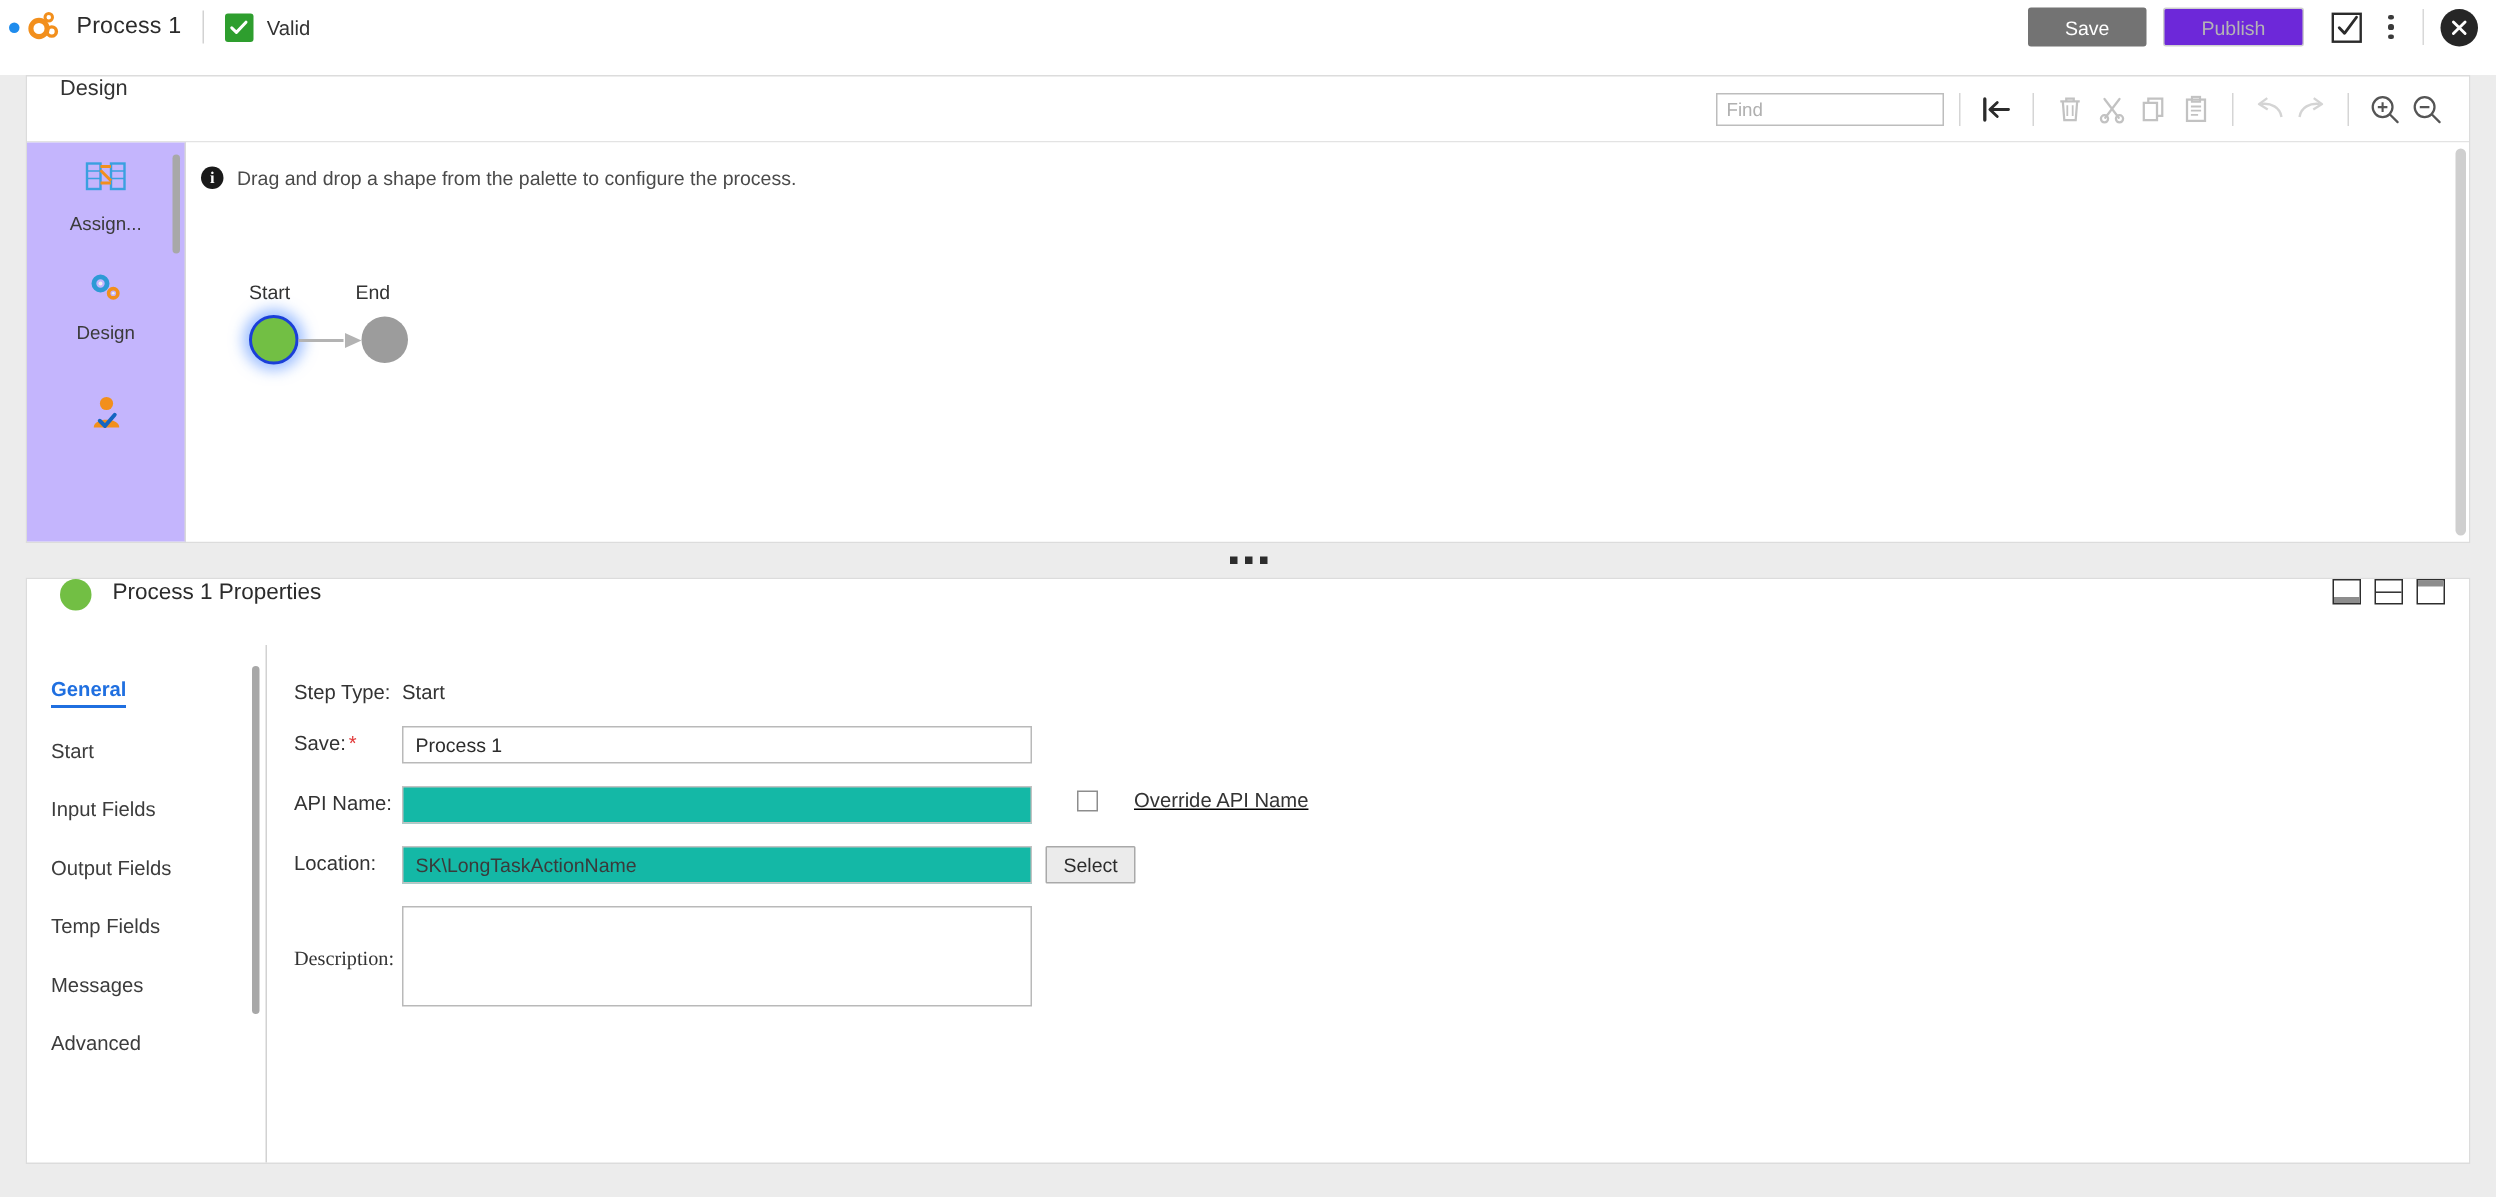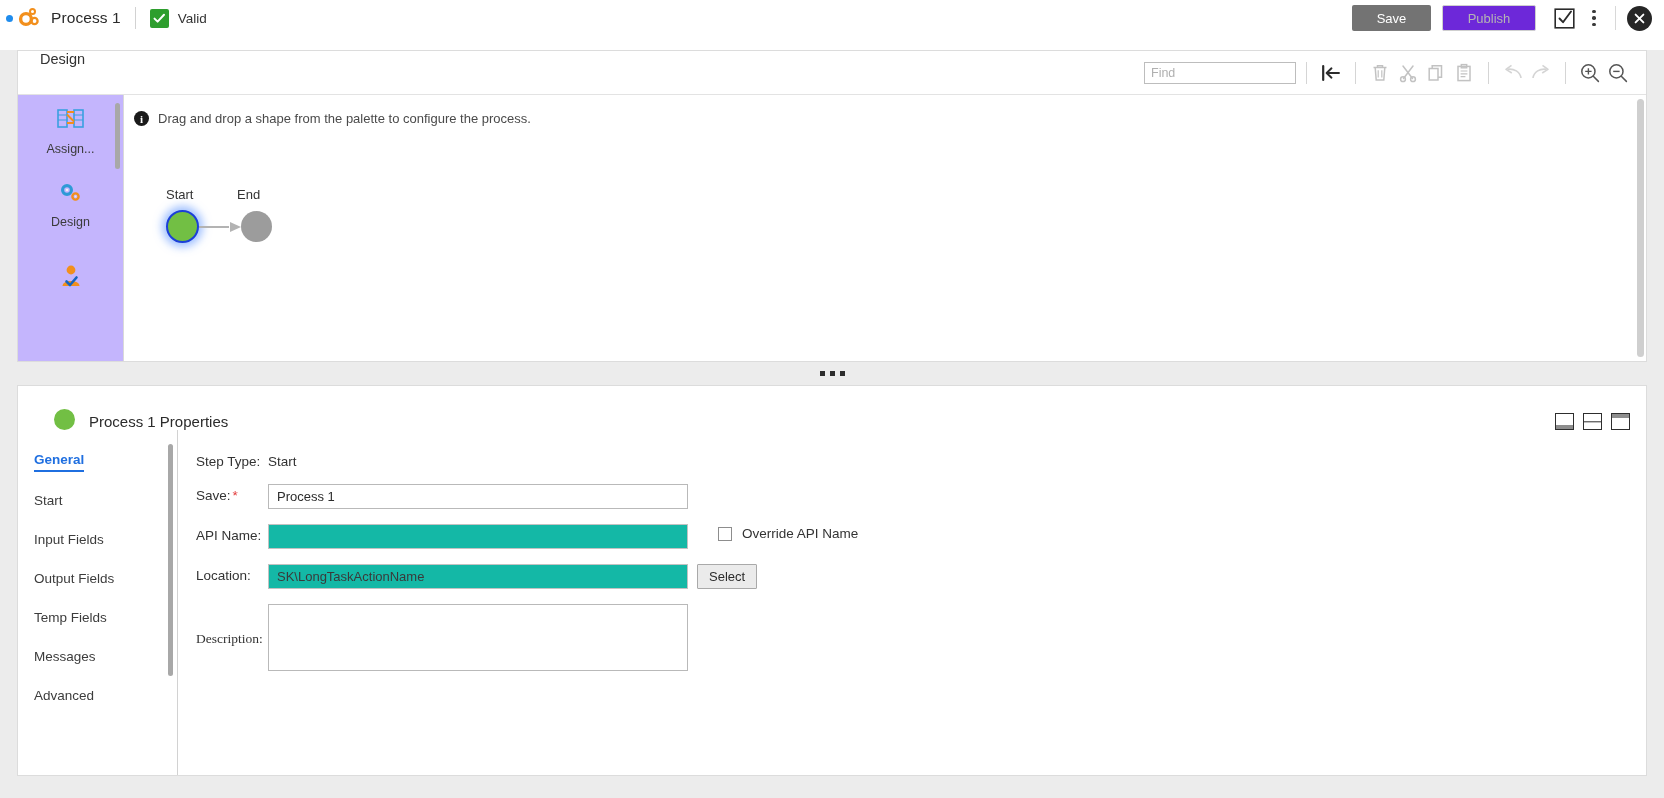--- a/index.html
+++ b/index.html
@@ -162,23 +162,22 @@
   }
   .splitter .dots { display:flex; gap:5px; }
   .splitter .dots i { width:5px; height:5px; background:#2c2c2c; display:block; }
 
   
   .props {
     margin: 0 17px 0 17px; background:#fff; border:1px solid #dcdcdc;
     height: 391px; display:flex; flex-direction:column;
   }
   .props-head {
-    height: 44px; display:flex; align-items:flex-end; padding: 0 16px 0 22px;
+    height: 44px; display:flex; align-items:flex-start; padding: 0 16px 0 22px;
     flex: 0 0 auto;
-    margin-left: 14px;
   }
   .props-dot { width:21px; height:21px; border-radius:50%; background:#72bf44; margin-right: 14px;}
   .props-title { font-size: 15px; color:#2b2b2b; }
   .props-layouts { margin-left:auto; display:flex; gap: 9px; }
   .lay {
     width: 19px; height: 17px; border: 1.4px solid #2e2e2e; position: relative;
     cursor: pointer; background: #fff;
   }
   .lay.bottom::after { content:""; position:absolute; left:0; right:0; bottom:0; height:4px; background:#8d8d8d; }
   .lay.split::after  { content:""; position:absolute; left:0; right:0; top:50%; height:1.4px; background:#2e2e2e; transform: translateY(-50%);}
@@ -206,21 +205,21 @@
     width: 72px; font-size: 13.5px; color:#333; text-align: left;
     padding-top: 4px; flex:0 0 auto;
   }
   .req { color:#e23a3a; margin-left: 2px; }
   .val-static { font-size: 13.5px; color:#333; padding-top: 4px; }
   .txt {
     width: 420px; height: 25px; border: 1px solid #b9b9b9; background:#fff;
     font-size: 13px; padding: 0 8px; color:#2b2b2b; font-family: inherit; outline:none;
   }
   .txt[disabled] { background:#14b8a6; color:#3a3a3a; border-color:#c2c2c2; }
-  .checkwrap { display:flex; align-items:center; gap: 10px; margin-left: 30px; padding-top: 2px;}
+  .checkwrap { display:flex; align-items:center; gap: 24px; margin-left: 30px; padding-top: 2px; text-decoration: underline;}
   .cbox {
     width: 14px; height: 14px; border:1px solid #8d8d8d; background:#fff; cursor:pointer;
   }
   .cbox-label { font-size: 13.5px; color:#333; }
   .btn-select {
     margin-left: 9px; height: 25px; padding: 0 11px; font-size: 13px;
     background:#ebebeb; border:1px solid #a9a9a9; color:#2b2b2b;
     font-family: inherit; cursor:pointer; border-radius: 1px;
   }
   .ta {

